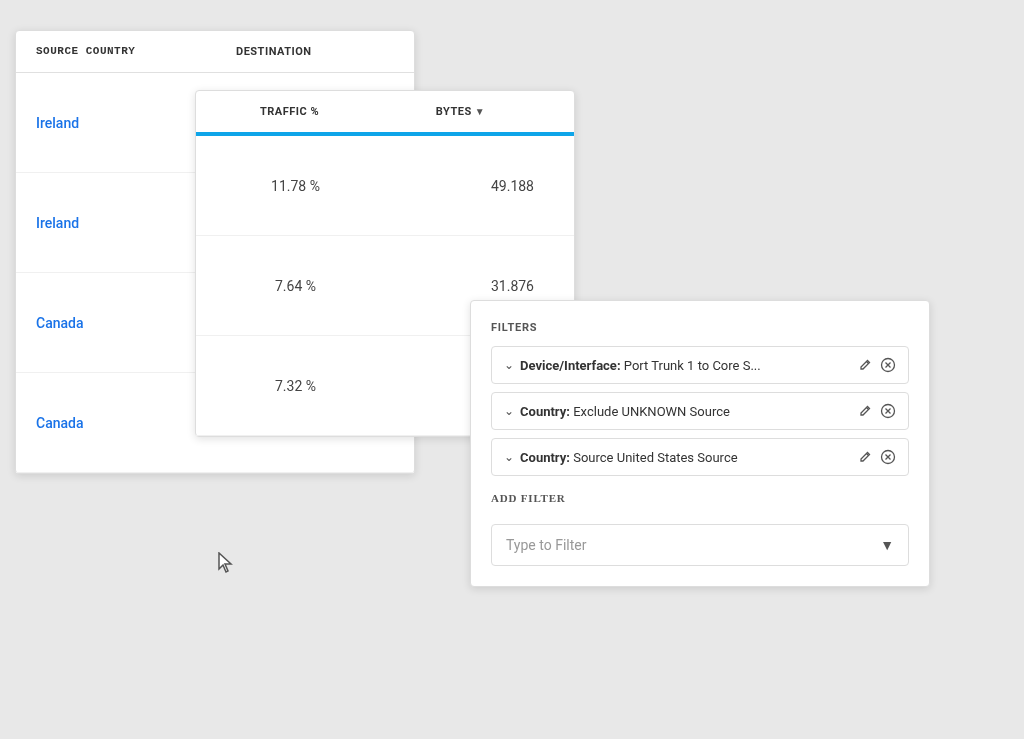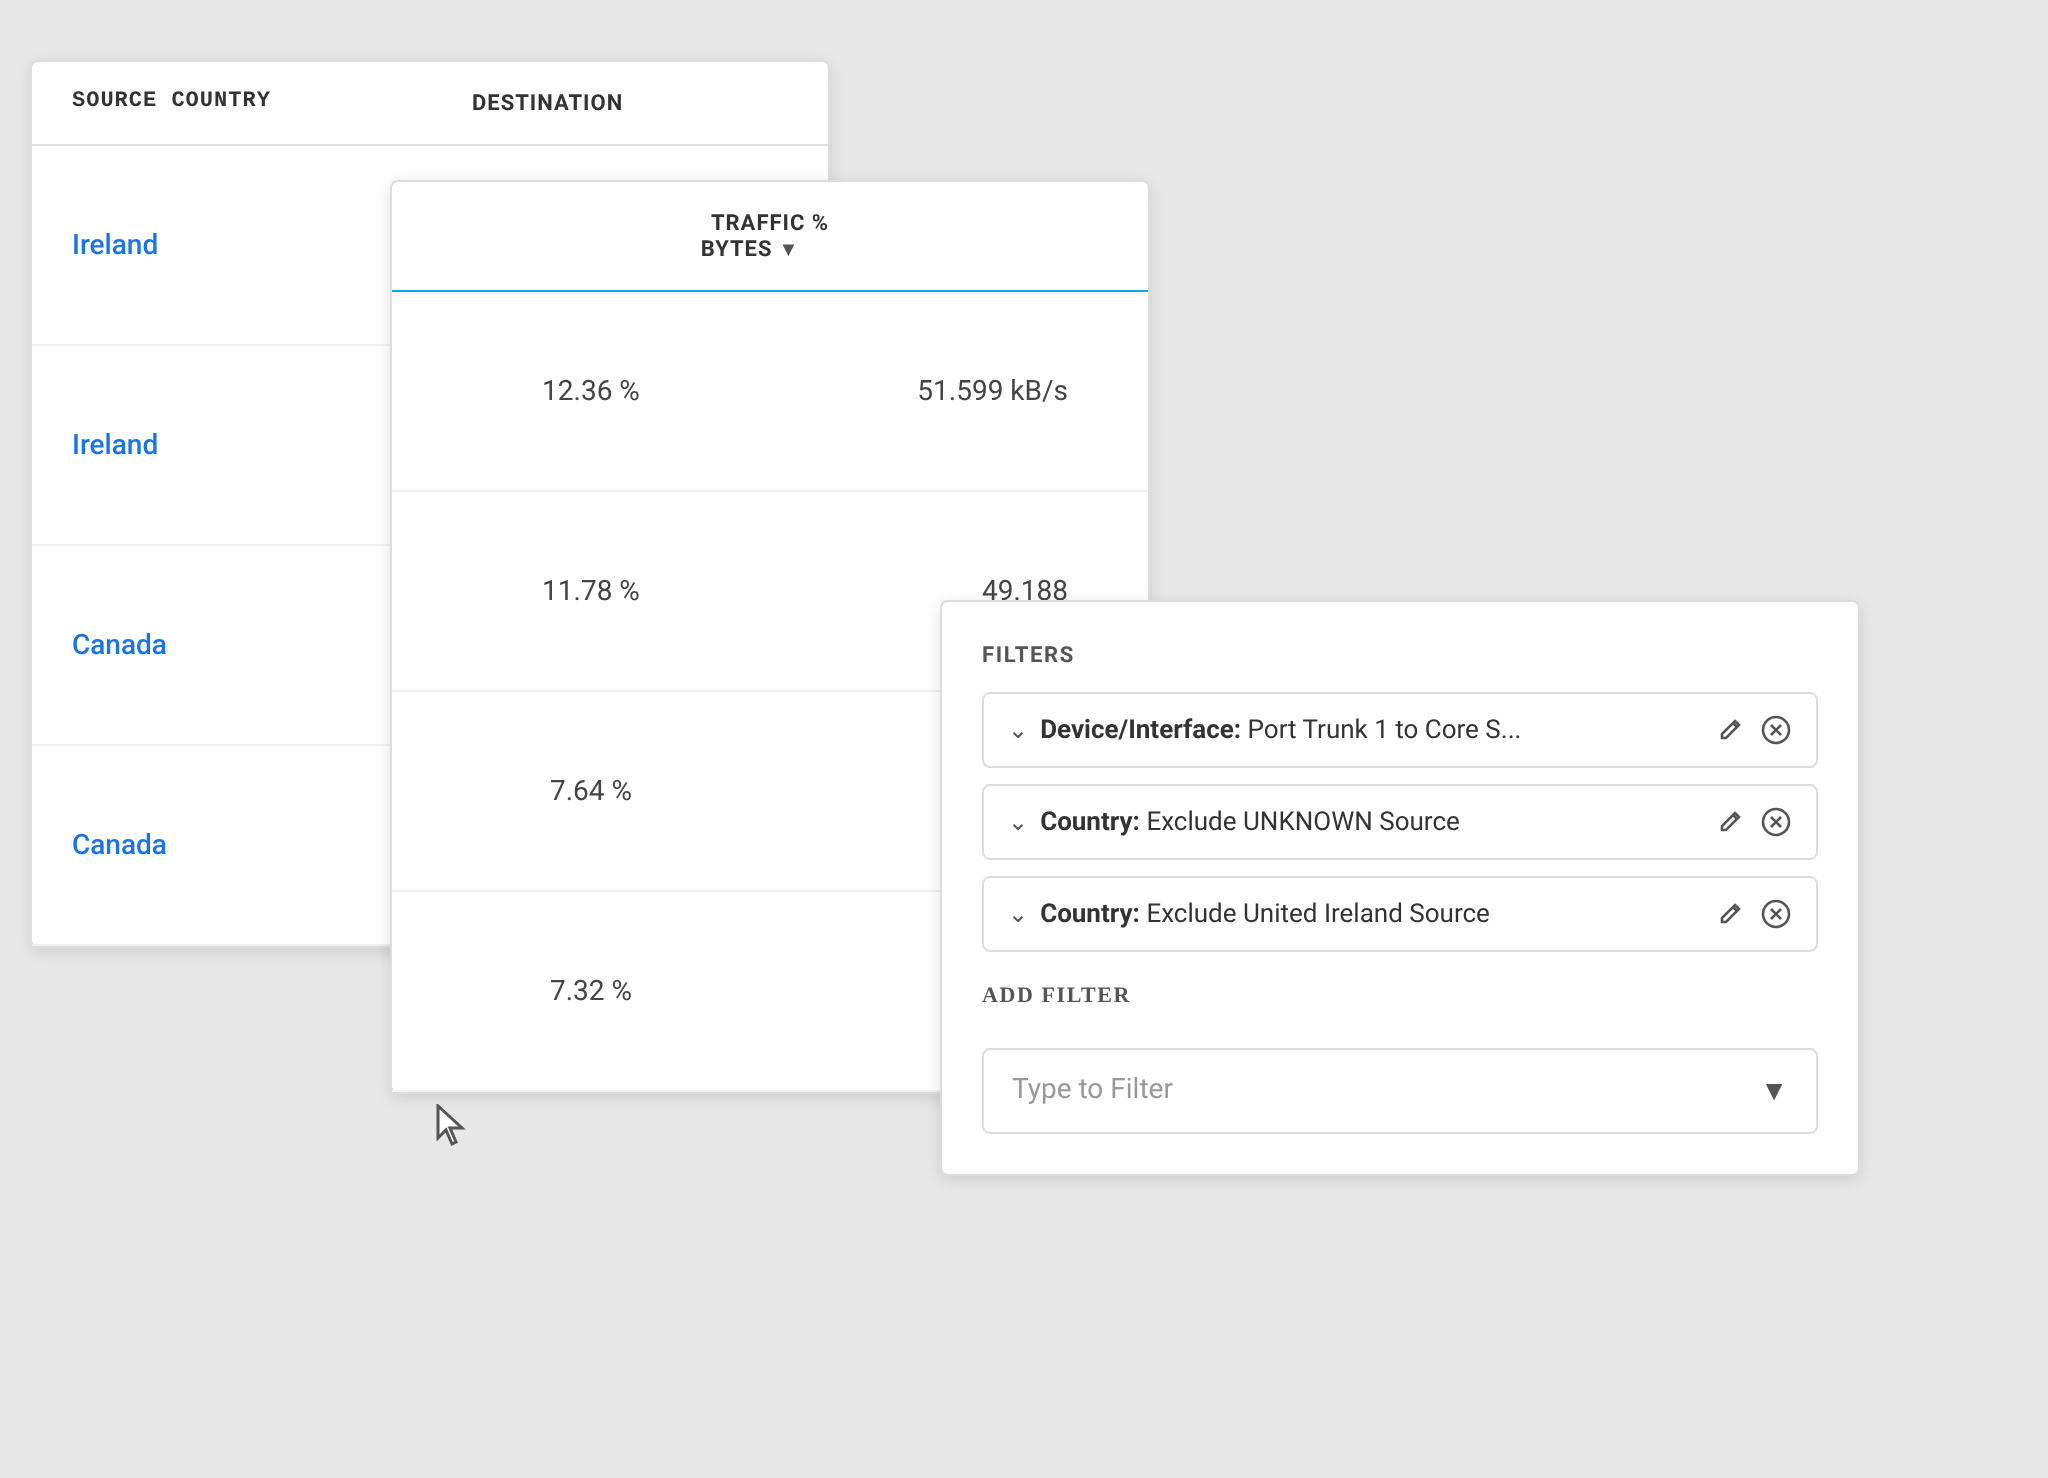--- a/index.html
+++ b/index.html
@@ -68,23 +68,22 @@
 
     
     .card-2 {
       width: 380px;
       top: 90px;
       left: 195px;
     }
 
     .card2-header-row {
       display: flex;
-      border-bottom: 1px solid #0ea5e9;
+      border-bottom: 4px solid #0ea5e9;
       padding: 14px 8px;
-      flex-direction: column;
     }
 
     .th-traffic { flex: 1; text-align: center; }
     .th-bytes { flex: 1; text-align: center; padding-right: 20px; }
 
     .card2-row {
       display: flex;
       align-items: center;
       border-bottom: 1px solid #f0f0f0;
       padding: 0 20px;
@@ -254,24 +253,20 @@
     <div class="td-dest"></div>
   </div>
 </div>
 
 <div class="card card-2">
   <div class="card2-header-row">
     <div class="th th-traffic">TRAFFIC %</div>
     <div class="th th-bytes">
       <span>BYTES</span><span class="sort-arrow">▼</span>
     </div>
-  </div>
-  <div class="card2-row">
-    <div class="td-traffic">12.36 %</div>
-    <div class="td-bytes">51.599 kB/s</div>
   </div>
   <div class="card2-row">
     <div class="td-traffic">11.78 %</div>
     <div class="td-bytes">49.188</div>
   </div>
   <div class="card2-row">
     <div class="td-traffic">7.64 %</div>
     <div class="td-bytes">31.876</div>
   </div>
   <div class="card2-row">
@@ -330,21 +325,21 @@
           <path d="M5.5 5.5L10.5 10.5M10.5 5.5L5.5 10.5" stroke="#555" stroke-width="1.3"></path>
         </svg>
       </button>
     </div>
   </div>
 
   <div class="filter-item">
     <span class="filter-chevron">⌄</span>
     <span class="filter-text">
       <strong>Country:</strong>
-      <span>Exclude United Ireland Source</span>
+      <span>Source United States Source</span>
     </span>
     <div class="filter-actions">
       <button class="filter-edit-btn">
         <svg width="14" height="14" viewBox="0 0 14 14" fill="none" xmlns="http://www.w3.org/2000/svg">
           <path d="M9.5 2.5L11.5 4.5L5 11H3V9L9.5 2.5Z" stroke="#555" stroke-width="1.3" fill="none"></path>
           <path d="M8.5 3.5L10.5 5.5" stroke="#555" stroke-width="1.3"></path>
         </svg>
       </button>
       <button class="filter-remove-btn">
         <svg width="16" height="16" viewBox="0 0 16 16" fill="none" xmlns="http://www.w3.org/2000/svg">

